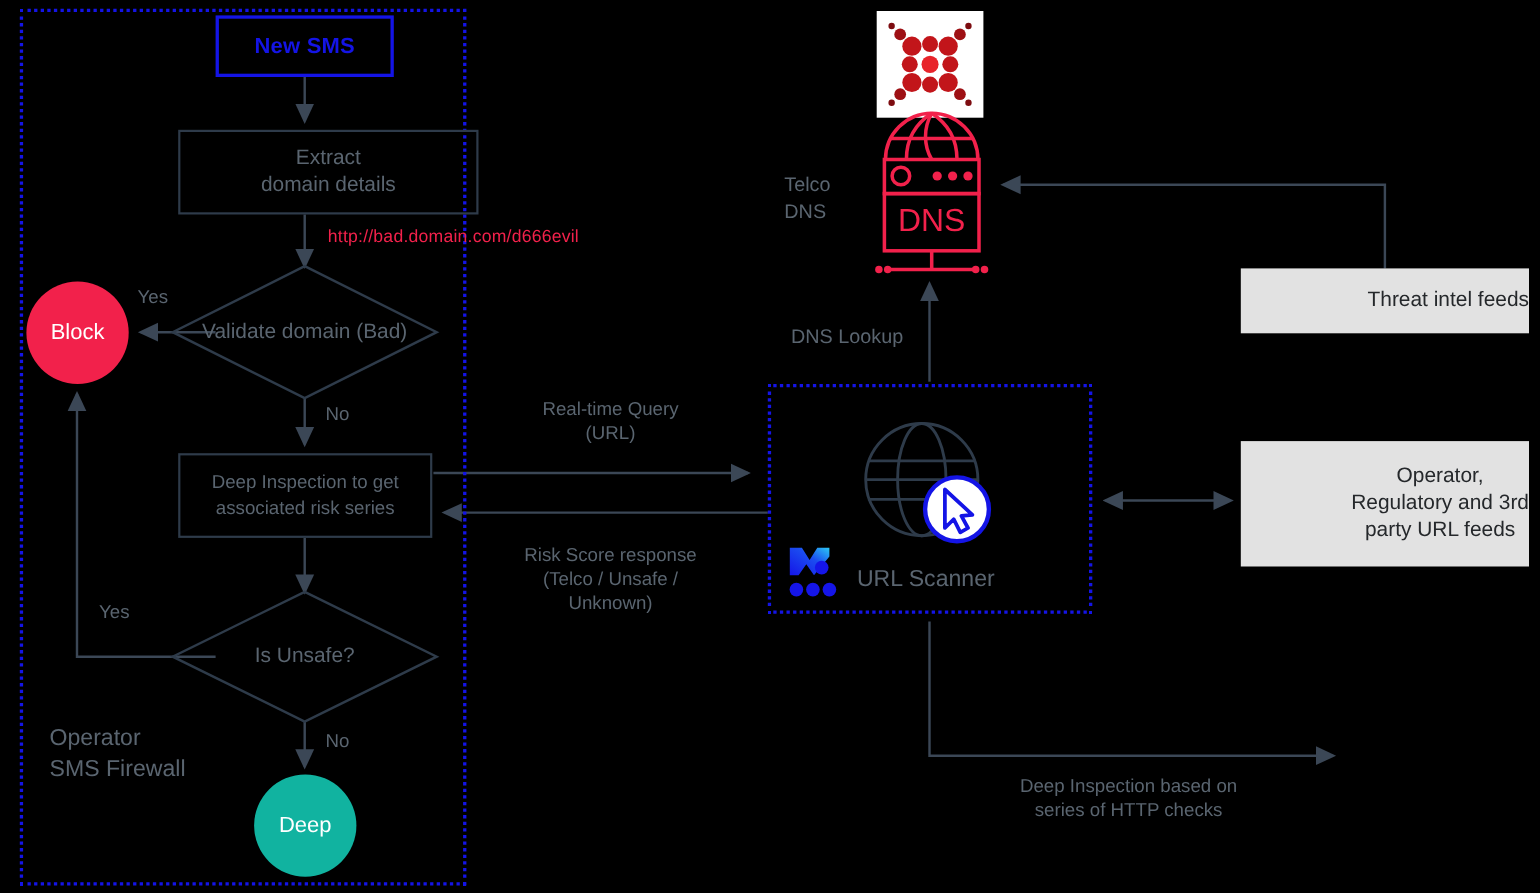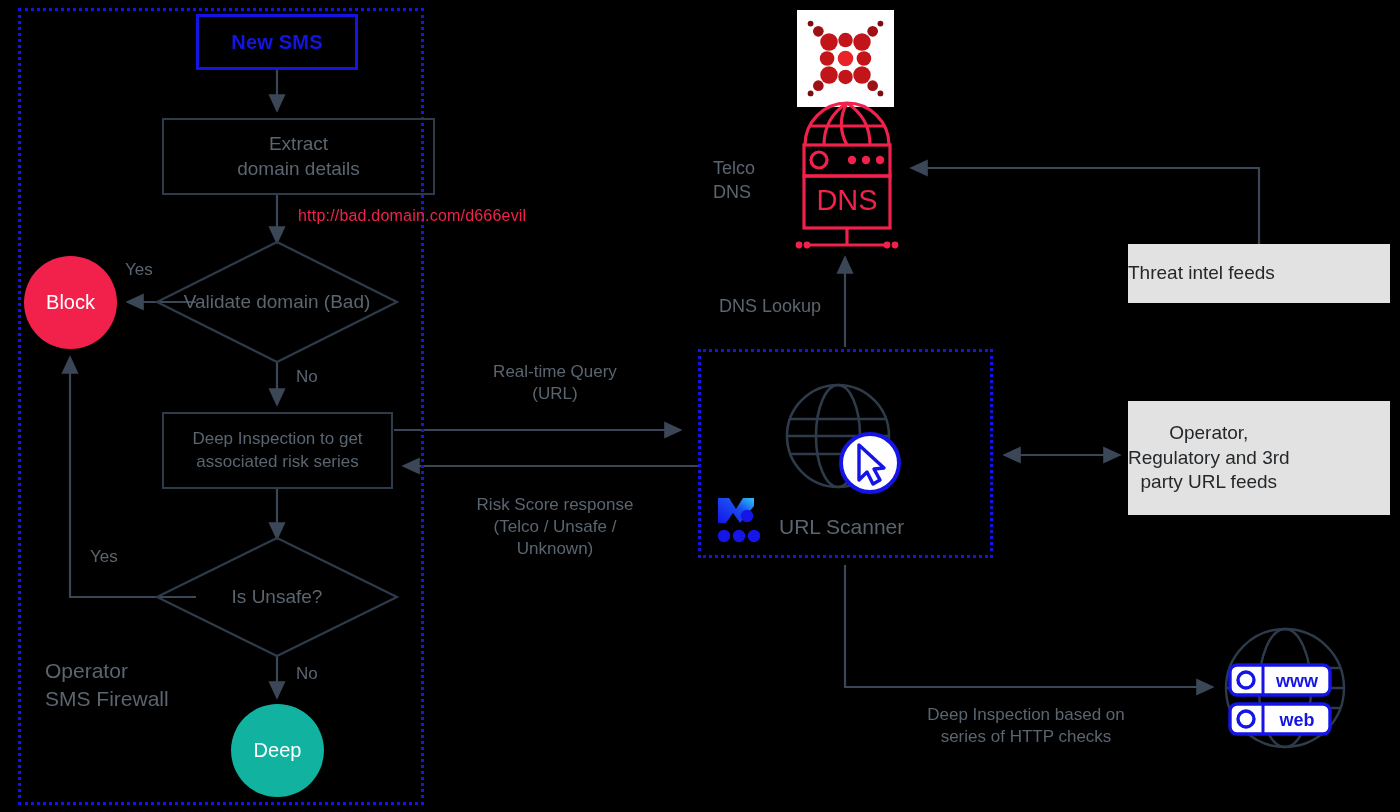--- a/index.html
+++ b/index.html
@@ -55,21 +55,21 @@
   #lbl-telco{left:713px;top:156px;font-size:18px;line-height:1.35;}
   #lbl-dnslookup{left:719px;top:295px;font-size:18px;}
   #lbl-rtq{left:442px;top:361px;width:226px;font-size:17px;}
   #lbl-risk{left:442px;top:494px;width:226px;font-size:17px;}
   #lbl-deepinsp{left:886px;top:704px;width:280px;font-size:17px;}
   #lbl-scanner{left:779px;top:513px;color:#5a6570;font-size:21px;}
 
   
   .grey-box{
     background:#e2e2e2;color:#25282b;box-sizing:border-box;
-    display:flex;align-items:center;justify-content:flex-start;text-align:center;
+    display:flex;align-items:center;justify-content:flex-end;text-align:center;
     font-size:19px;line-height:1.35;
   }
   #threat-box{left:1128px;top:244px;width:262px;height:59px;}
   #operator-box{left:1128px;top:401px;width:262px;height:114px;}
 
   
   #dns-logo{left:797px;top:10px;width:97px;height:97px;background:#fff;}
 
   svg{display:block;overflow:visible;}
   #wires{position:absolute;left:0;top:0;width:1400px;height:812px;pointer-events:none;}
@@ -253,40 +253,17 @@
 
   <div class="abs grey-box" id="threat-box">
     <span class="lbl" style="color:#25282b;font-size:19px;">Threat intel feeds</span>
   </div>
   <div class="abs grey-box" id="operator-box">
     <span class="lbl" style="color:#25282b;font-size:19px;">Operator,
 Regulatory and 3rd
 party URL feeds</span>
   </div>
 
-  <div class="abs" style="left:1222px;top:625px;width:126px;height:126px;">
-    <svg width="126" height="126" viewBox="0 0 126 126">
-      <g stroke="#2e3b4a" stroke-width="2.4" fill="none">
-        <circle cx="63" cy="63" r="59"></circle>
-        <ellipse cx="63" cy="63" rx="26" ry="59"></ellipse>
-        <line x1="7" y1="43" x2="119" y2="43"></line>
-        <line x1="4" y1="63" x2="122" y2="63"></line>
-        <line x1="7" y1="83" x2="119" y2="83"></line>
-      </g>
-      <g>
-        <rect x="8" y="40" width="100" height="30" rx="7" fill="#ffffff" stroke="#1414e6" stroke-width="3.4"></rect>
-        <line x1="41" y1="41" x2="41" y2="69" stroke="#1414e6" stroke-width="3"></line>
-        <circle cx="24" cy="55" r="8" fill="#ffffff" stroke="#1414e6" stroke-width="3.4"></circle>
-        <text x="75" y="62" text-anchor="middle" fill="#1414e6" font-family="Liberation Sans, sans-serif" font-weight="bold" font-size="18" id="web-row1">www</text>
-      </g>
-      <g>
-        <rect x="8" y="79" width="100" height="30" rx="7" fill="#ffffff" stroke="#1414e6" stroke-width="3.4"></rect>
-        <line x1="41" y1="80" x2="41" y2="108" stroke="#1414e6" stroke-width="3"></line>
-        <circle cx="24" cy="94" r="8" fill="#ffffff" stroke="#1414e6" stroke-width="3.4"></circle>
-        <text x="75" y="101" text-anchor="middle" fill="#1414e6" font-family="Liberation Sans, sans-serif" font-weight="bold" font-size="18" id="web-row2">web</text>
-      </g>
-    </svg>
-  </div>
 
   <div class="abs lbl" id="lbl-deepinsp">Deep Inspection based on
 series of HTTP checks</div>
 
 </div>
 
 </body></html>

